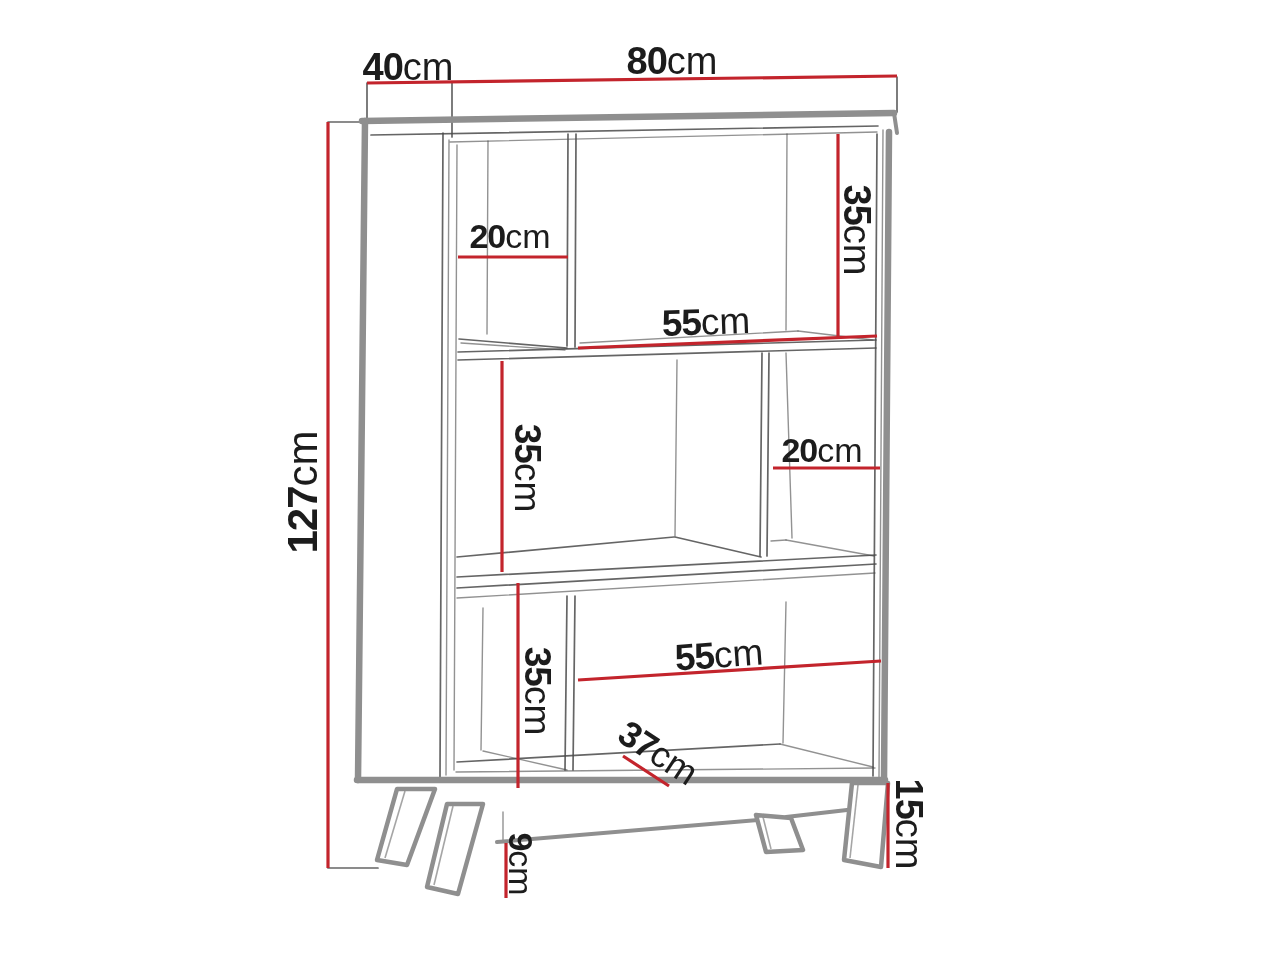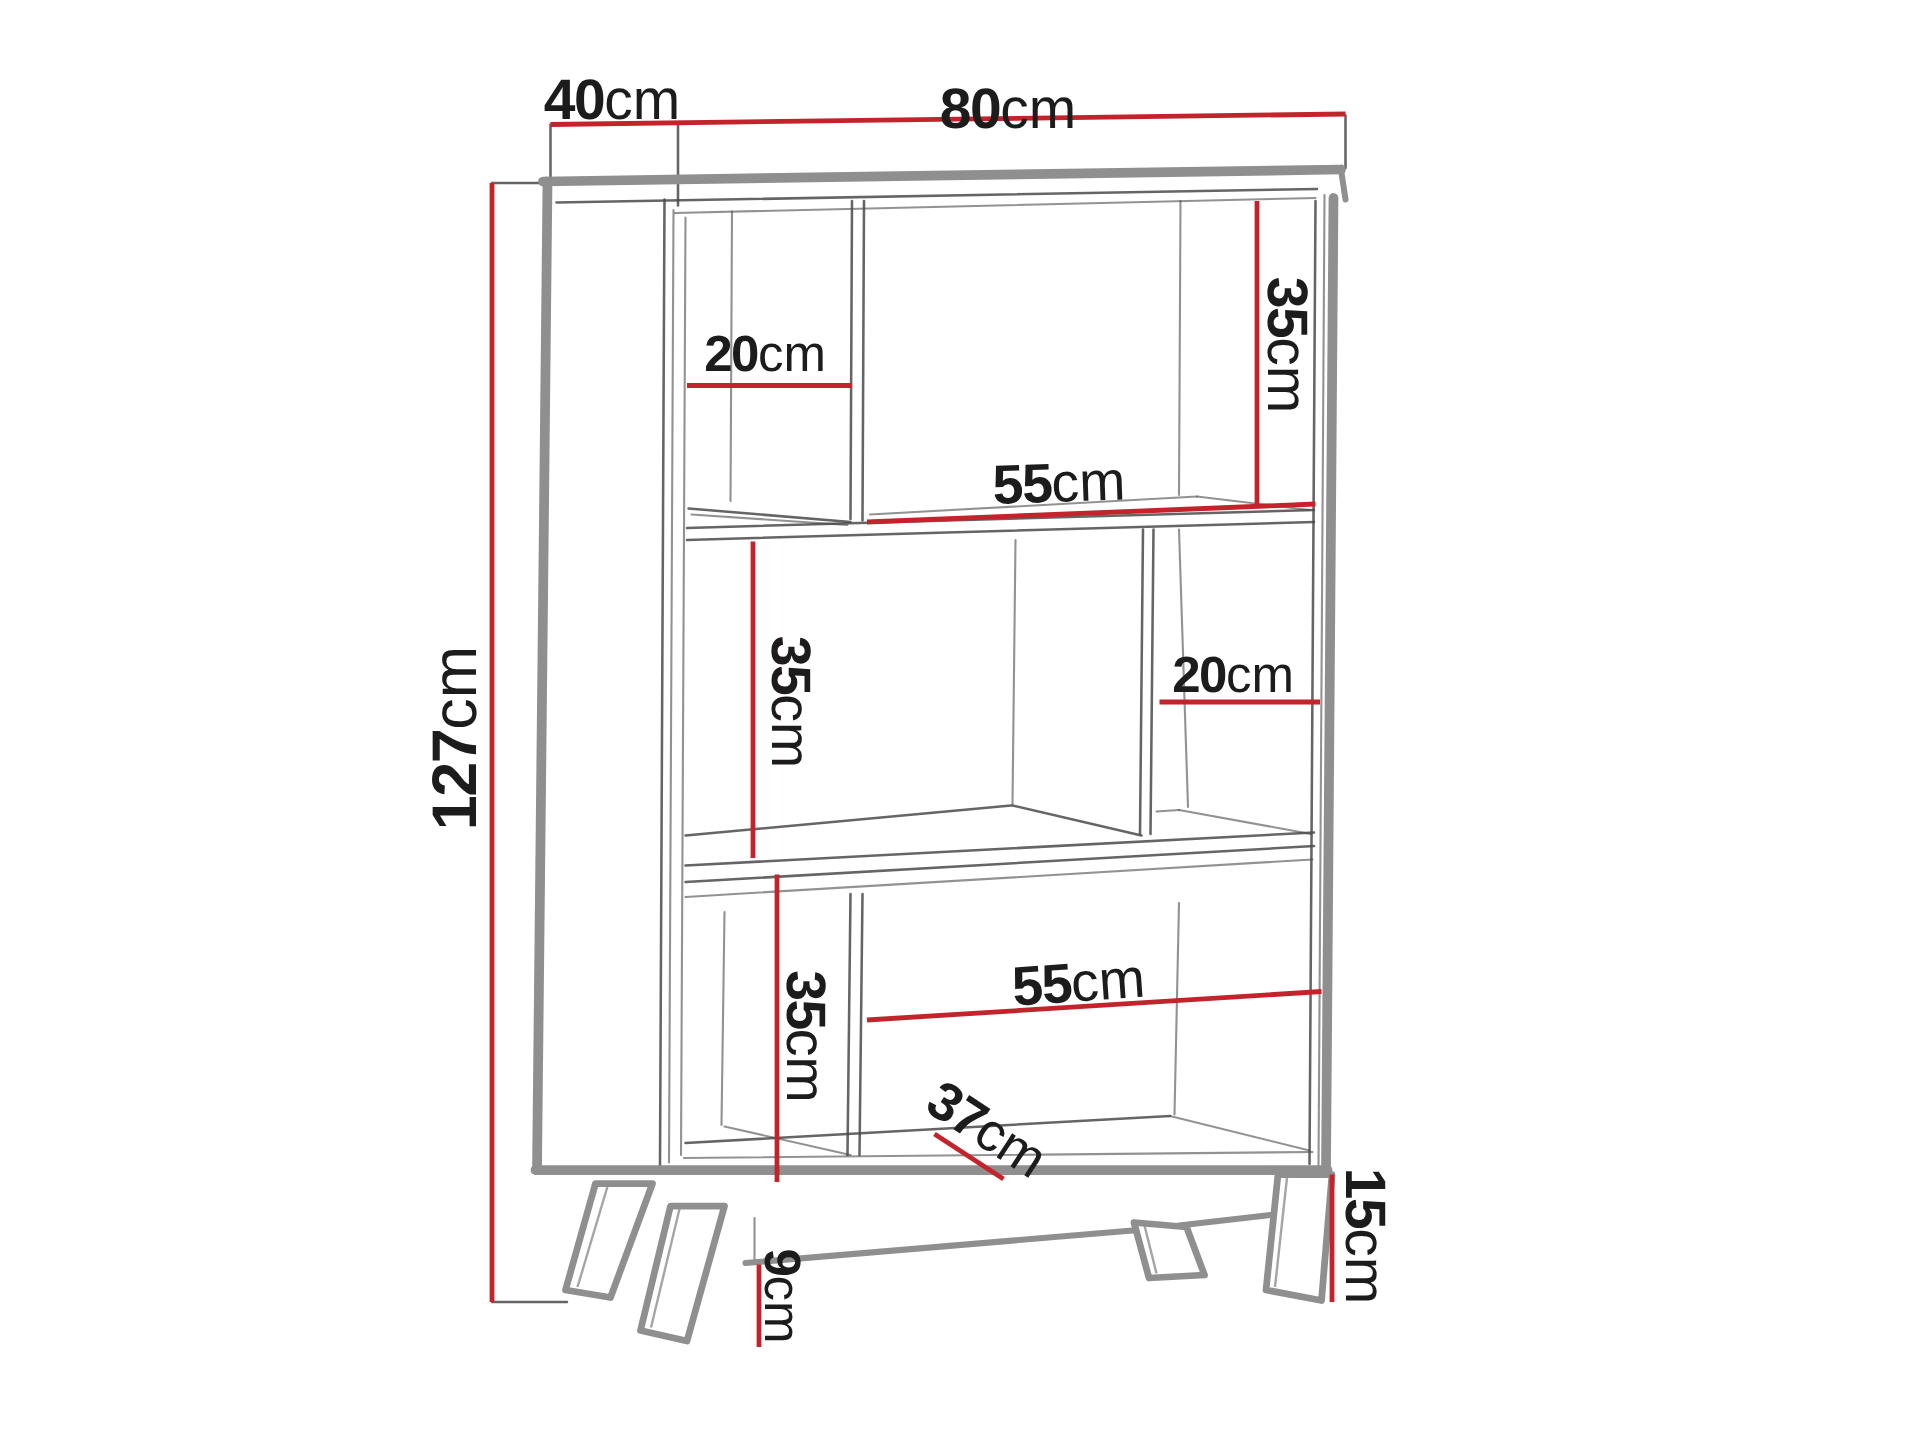--- a/index.html
+++ b/index.html
@@ -129,21 +129,21 @@
       <line class="r" x1="623" y1="756" x2="669" y2="786"></line>
       <line class="r" x1="888" y1="783" x2="888" y2="868"></line>
       <line class="r" x1="506" y1="843" x2="506" y2="898"></line>
     </g>
   </svg>
 
   <div class="dim" style="left:408px;top:67px;font-size:38px;">
     <span class="num">40</span><span class="unit">cm</span>
   </div>
 
-  <div class="dim" style="left:672px;top:73px;font-size:38px;">
+  <div class="dim" style="left:672px;top:61px;font-size:38px;">
     <span class="num">80</span><span class="unit">cm</span>
   </div>
 
   <div class="dim" style="left:303px;top:492px;font-size:42px;transform:translate(-50%,-50%) rotate(-90deg);">
     <span class="num">127</span><span class="unit">cm</span>
   </div>
 
   <div class="dim" style="left:857px;top:230px;font-size:38px;transform:translate(-50%,-50%) rotate(90deg);">
     <span class="num">35</span><span class="unit">cm</span>
   </div>

